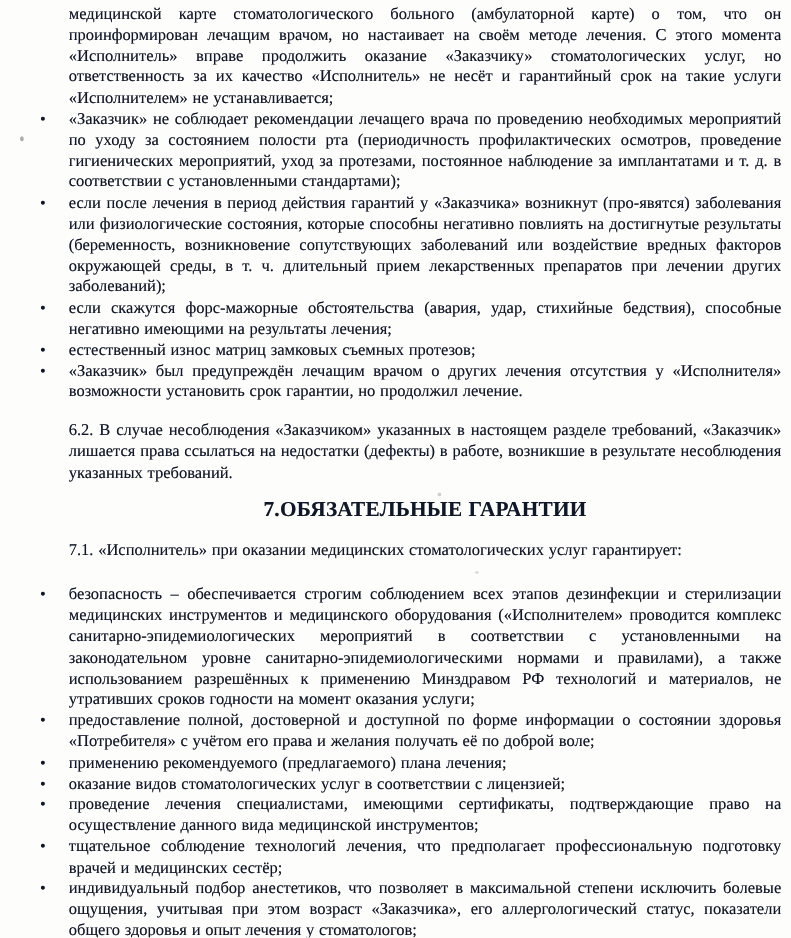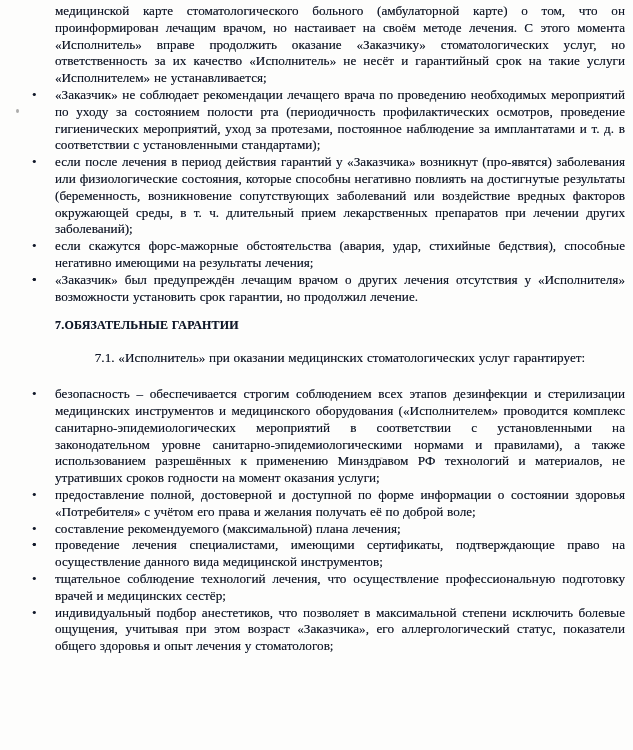--- a/index.html
+++ b/index.html
@@ -40,29 +40,29 @@
     position: absolute;
     left: -23px;
     top: 0;
     font-size: 13px;
   }
   .clause-6-2 {
     margin-top: 14px;
   }
   .section-heading {
     margin: 12px 0 0 0;
-    text-align: left;
+    text-align: center;
     font-weight: bold;
-    font-size: 12px;
+    font-size: 17px;
     letter-spacing: 0.2px;
     line-height: 17px;
   }
   .clause-7-1 {
     margin-top: 16px;
-    text-align: center;
+    text-align: left;
   }
   .guarantees {
     margin-top: 19px;
   }
   
   .speck {
     position: absolute;
     border-radius: 50%;
     background: #6a6a6a;
   }
@@ -89,55 +89,58 @@
     <li>
       <span class="bullet-marker">•</span>
       <span>если после лечения в период действия гарантий у «Заказчика» возникнут (про-явятся) заболевания или физиологические состояния, которые способны негативно повлиять на достигнутые результаты (беременность, возникновение сопутствующих заболеваний или воздействие вредных факторов окружающей среды, в т. ч. длительный прием лекарственных препаратов при лечении других заболеваний);</span>
     </li>
     <li>
       <span class="bullet-marker">•</span>
       <span>если скажутся форс-мажорные обстоятельства (авария, удар, стихийные бедствия), способные негативно имеющими на результаты лечения;</span>
     </li>
     <li>
       <span class="bullet-marker">•</span>
+      <span>естественный износ матриц замковых съемных протезов;</span>
     </li>
     <li>
       <span class="bullet-marker">•</span>
       <span>«Заказчик» был предупреждён лечащим врачом о других лечения отсутствия у «Исполнителя» возможности установить срок гарантии, но продолжил лечение.</span>
     </li>
   </ul>
 
+  <p class="para clause-6-2">6.2. В случае несоблюдения «Заказчиком» указанных в настоящем разделе требований, «Заказчик» лишается права ссылаться на недостатки (дефекты) в работе, возникшие в результате несоблюдения указанных требований.</p>
 
   <h2 class="section-heading">7.ОБЯЗАТЕЛЬНЫЕ ГАРАНТИИ</h2>
 
   <p class="para clause-7-1">7.1. «Исполнитель» при оказании медицинских стоматологических услуг гарантирует:</p>
 
   <ul class="bullets guarantees">
     <li>
       <span class="bullet-marker">•</span>
       <span>безопасность – обеспечивается строгим соблюдением всех этапов дезинфекции и стерилизации медицинских инструментов и медицинского оборудования («Исполнителем» проводится комплекс санитарно-эпидемиологических мероприятий в соответствии с установленными на законодательном уровне санитарно-эпидемиологическими нормами и правилами), а также использованием разрешённых к применению Минздравом РФ технологий и материалов, не утративших сроков годности на момент оказания услуги;</span>
     </li>
     <li>
       <span class="bullet-marker">•</span>
       <span>предоставление полной, достоверной и доступной по форме информации о состоянии здоровья «Потребителя» с учётом его права и желания получать её по доброй воле;</span>
     </li>
     <li>
       <span class="bullet-marker">•</span>
-      <span>составление рекомендуемого (максимальной) плана лечения;</span>
+      <span>применению рекомендуемого (предлагаемого) плана лечения;</span>
     </li>
     <li>
       <span class="bullet-marker">•</span>
+      <span>оказание видов стоматологических услуг в соответствии с лицензией;</span>
     </li>
     <li>
       <span class="bullet-marker">•</span>
       <span>проведение лечения специалистами, имеющими сертификаты, подтверждающие право на осуществление данного вида медицинской инструментов;</span>
     </li>
     <li>
       <span class="bullet-marker">•</span>
-      <span>тщательное соблюдение технологий лечения, что осуществление профессиональную подготовку врачей и медицинских сестёр;</span>
+      <span>тщательное соблюдение технологий лечения, что предполагает профессиональную подготовку врачей и медицинских сестёр;</span>
     </li>
     <li>
       <span class="bullet-marker">•</span>
       <span>индивидуальный подбор анестетиков, что позволяет в максимальной степени исключить болевые ощущения, учитывая при этом возраст «Заказчика», его аллергологический статус, показатели общего здоровья и опыт лечения у стоматологов;</span>
     </li>
   </ul>
 
 </div>
 
 </body></html>

